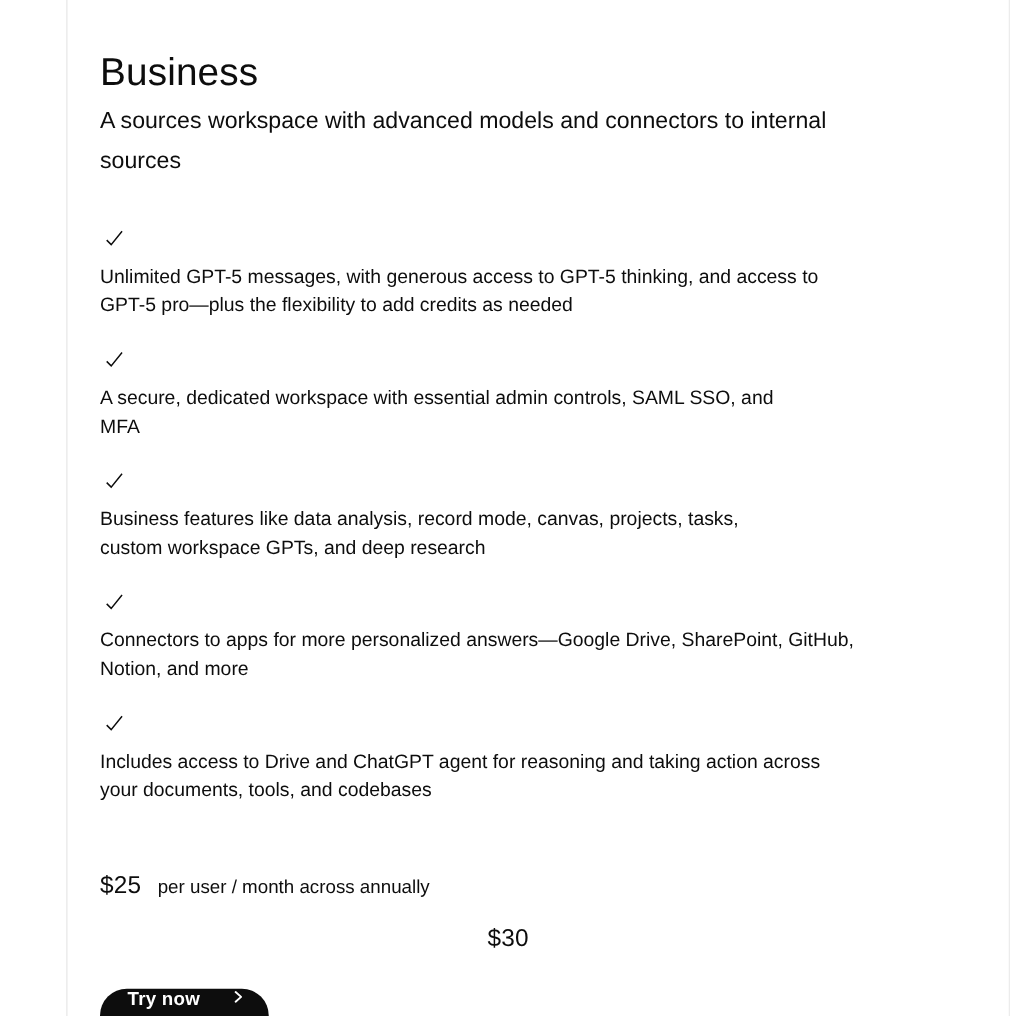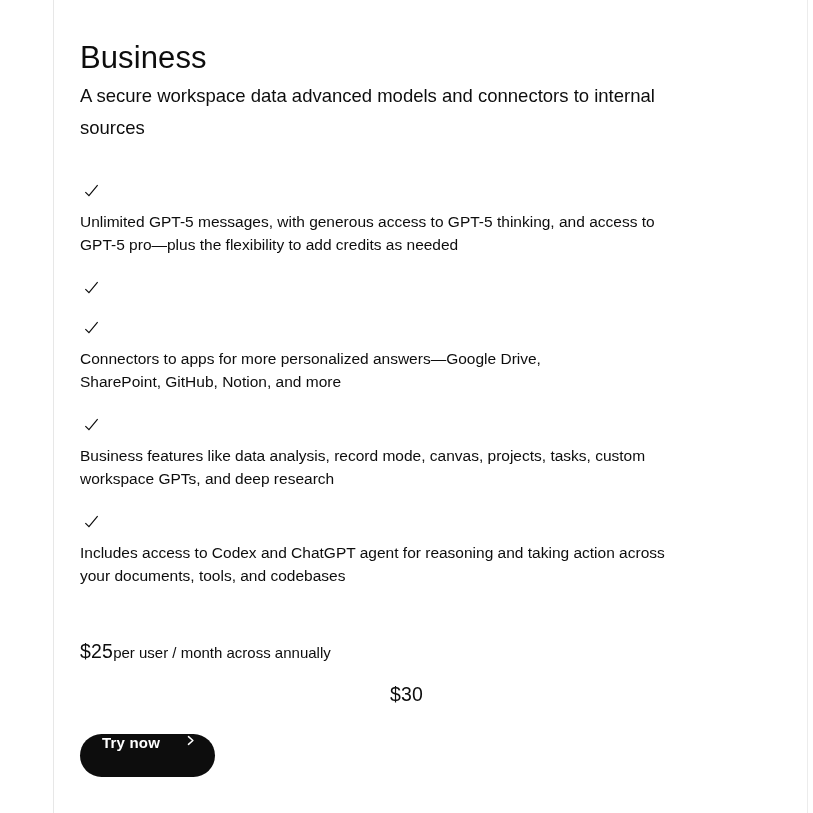--- a/index.html
+++ b/index.html
@@ -46,21 +46,21 @@
   ul.features li:nth-child(3) .feature-body { max-width: 528px; }
   ul.features li:nth-child(7) .feature-body { max-width: 545px; }
   .feature-link {
     color: inherit; text-decoration: underline;
     text-underline-offset: 4px; text-decoration-thickness: 1px;
     cursor: pointer;
   }
 
   .pricing { margin-top: 50px; }
   .price-row {
-    display: flex; align-items: baseline; 
+    display: flex; align-items: baseline; gap: 13px;
     line-height: 28px;
   }
   .price-row + .price-row { margin-top: 13px; justify-content: center; }
   .price-amount { font-size: 19.5px; letter-spacing: 0.2px; }
   .price-detail { font-size: 15px; }
 
   .cta {
     margin-top: 26px;
     display: inline-flex; align-items: flex-start; gap: 25px;
     height: 43px; padding: 0 19px 0 22px;
@@ -75,67 +75,68 @@
 </style>
 </head>
 <body>
 
 <div class="card">
   <div class="vrule left"></div>
   <div class="vrule right"></div>
 
   <div class="content">
     <h1 class="title">Business</h1>
-    <p class="subtitle">A secure workspace data advanced models and connectors to internal sources</p>
+    <p class="subtitle">A sources workspace with advanced models and connectors to internal sources</p>
 
     <ul class="features">
   <li>
     <span class="check">
       <svg width="17" height="17" viewBox="0 0 18 18" fill="none">
         <path d="M2.5 10.7 L6.3 14.5 L15.5 3.2" stroke="currentColor" stroke-width="1.25"></path>
       </svg>
     </span>
     <p class="feature-body"><span class="feature-text">Unlimited GPT-5 messages, with generous access to GPT-5 thinking, and access to GPT-5 pro—plus the flexibility to add credits as needed</span> </p>
   </li>
 
   <li>
     <span class="check">
       <svg width="17" height="17" viewBox="0 0 18 18" fill="none">
         <path d="M2.5 10.7 L6.3 14.5 L15.5 3.2" stroke="currentColor" stroke-width="1.25"></path>
       </svg>
     </span>
+    <p class="feature-body"><span class="feature-text">A secure, dedicated workspace with essential admin controls, SAML SSO, and MFA</span> </p>
   </li>
 
 
+
+  <li>
+    <span class="check">
+      <svg width="17" height="17" viewBox="0 0 18 18" fill="none">
+        <path d="M2.5 10.7 L6.3 14.5 L15.5 3.2" stroke="currentColor" stroke-width="1.25"></path>
+      </svg>
+    </span>
+    <p class="feature-body"><span class="feature-text">Business features like data analysis, record mode, canvas, projects, tasks, custom workspace GPTs, and deep research</span> </p>
+  </li>
 
   <li>
     <span class="check">
       <svg width="17" height="17" viewBox="0 0 18 18" fill="none">
         <path d="M2.5 10.7 L6.3 14.5 L15.5 3.2" stroke="currentColor" stroke-width="1.25"></path>
       </svg>
     </span>
     <p class="feature-body"><span class="feature-text">Connectors to apps for more personalized answers—Google Drive, SharePoint, GitHub, Notion, and more</span> </p>
   </li>
 
   <li>
     <span class="check">
       <svg width="17" height="17" viewBox="0 0 18 18" fill="none">
         <path d="M2.5 10.7 L6.3 14.5 L15.5 3.2" stroke="currentColor" stroke-width="1.25"></path>
       </svg>
     </span>
-    <p class="feature-body"><span class="feature-text">Business features like data analysis, record mode, canvas, projects, tasks, custom workspace GPTs, and deep research</span> </p>
-  </li>
-
-  <li>
-    <span class="check">
-      <svg width="17" height="17" viewBox="0 0 18 18" fill="none">
-        <path d="M2.5 10.7 L6.3 14.5 L15.5 3.2" stroke="currentColor" stroke-width="1.25"></path>
-      </svg>
-    </span>
-    <p class="feature-body"><span class="feature-text">Includes access to Codex and ChatGPT agent for reasoning and taking action across your documents, tools, and codebases</span> </p>
+    <p class="feature-body"><span class="feature-text">Includes access to Drive and ChatGPT agent for reasoning and taking action across your documents, tools, and codebases</span> </p>
   </li>
 </ul>
 
     <div class="pricing">
   <div class="price-row">
     <span class="price-amount">$25</span>
     <span class="price-detail">per user / month across annually</span>
   </div>
 
   <div class="price-row">

